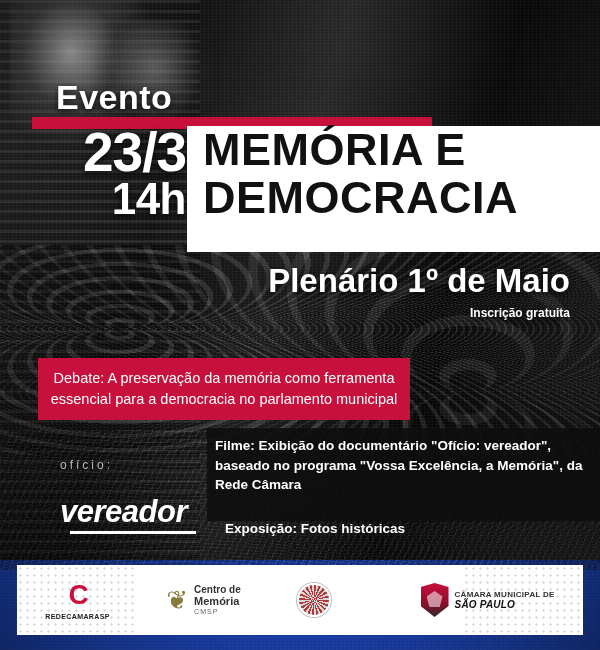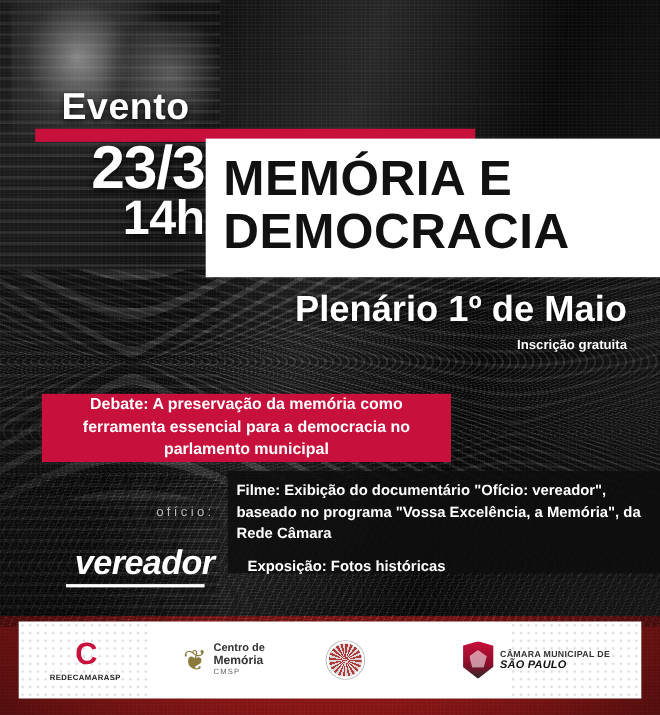--- a/index.html
+++ b/index.html
@@ -5,21 +5,21 @@
   html, body {
     margin: 0;
     padding: 0;
     background: #000;
   }
   .poster {
     position: relative;
     width: 600px;
     height: 650px;
     overflow: hidden;
-    background: #b91c1c;
+    background: #1d4ed8;
     font-family: "Liberation Sans", sans-serif;
     color: #fff;
   }
 
   
   .bg-layer {
     position: absolute;
     inset: 0;
   }
   .bg-photo {
@@ -145,21 +145,21 @@
     background: #ffffff;
   }
   .title-panel .t-line {
     color: #111111;
     font-weight: bold;
     font-size: 45px;
     letter-spacing: 0.5px;
     line-height: 1.06;
     padding-left: 16px;
   }
-  .title-panel .t1 { padding-top: 12px; }
+  .title-panel .t1 { padding-top: 0; }
 
   
   .venue {
     position: absolute;
     left: 0;
     top: 262px;
     width: 570px;
     text-align: right;
     font-size: 33px;
     font-weight: bold;
@@ -185,21 +185,21 @@
     top: 358px;
     width: 372px;
     height: 62px;
     background: #c8103c;
     display: flex;
     align-items: center;
     justify-content: center;
   }
   .debate-text {
     font-size: 14.5px;
-    font-weight: bold;
+    font-weight: normal;
     line-height: 1.42;
     color: #ffffff;
     text-align: center;
     padding: 0 10px;
   }
 
   
   .info-box {
     position: absolute;
     left: 207px;
@@ -209,29 +209,29 @@
     background: rgba(14,14,14,0.88);
     padding: 8px 8px 8px 8px;
     box-sizing: border-box;
   }
   .info-line {
     font-size: 13.5px;
     font-weight: bold;
     line-height: 1.45;
     color: #ffffff;
   }
-  .info-line.second { margin-top: 10px; padding-left: 10px; }
+  .info-line.second { margin-top: 24px; padding-left: 10px; }
 
   
   .oficio-logo {
     position: absolute;
-    left: 50px;
+    left: 60px;
     top: 458px;
     width: 145px;
-    text-align: right;
+    text-align: left;
     color: #e8e8e8;
   }
   .oficio-small {
     font-size: 12px;
     letter-spacing: 3px;
     color: #b9b9b9;
     margin-bottom: -4px;
   }
   .oficio-big {
     font-size: 31px;

